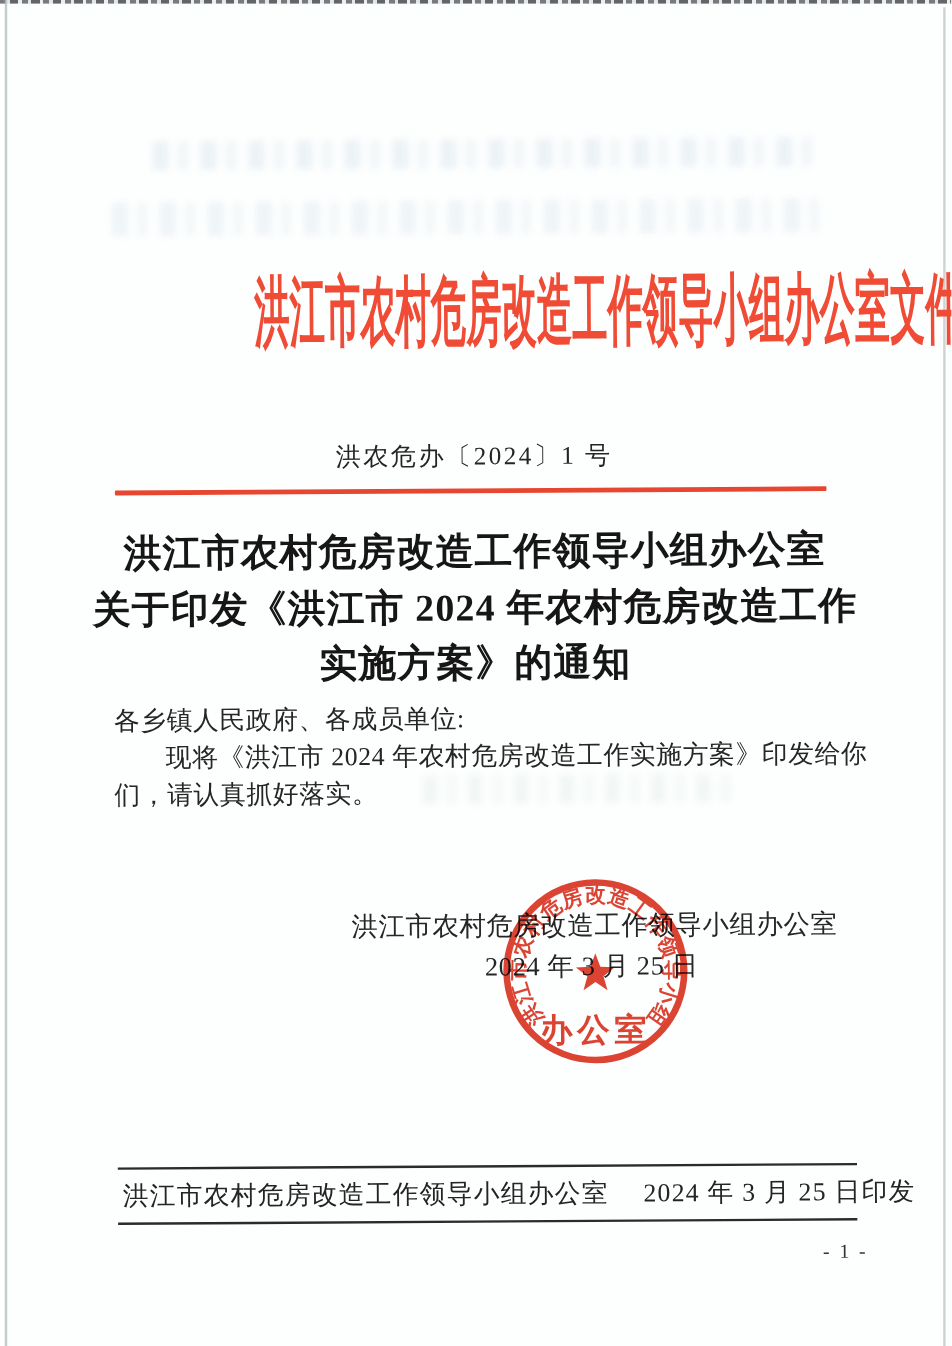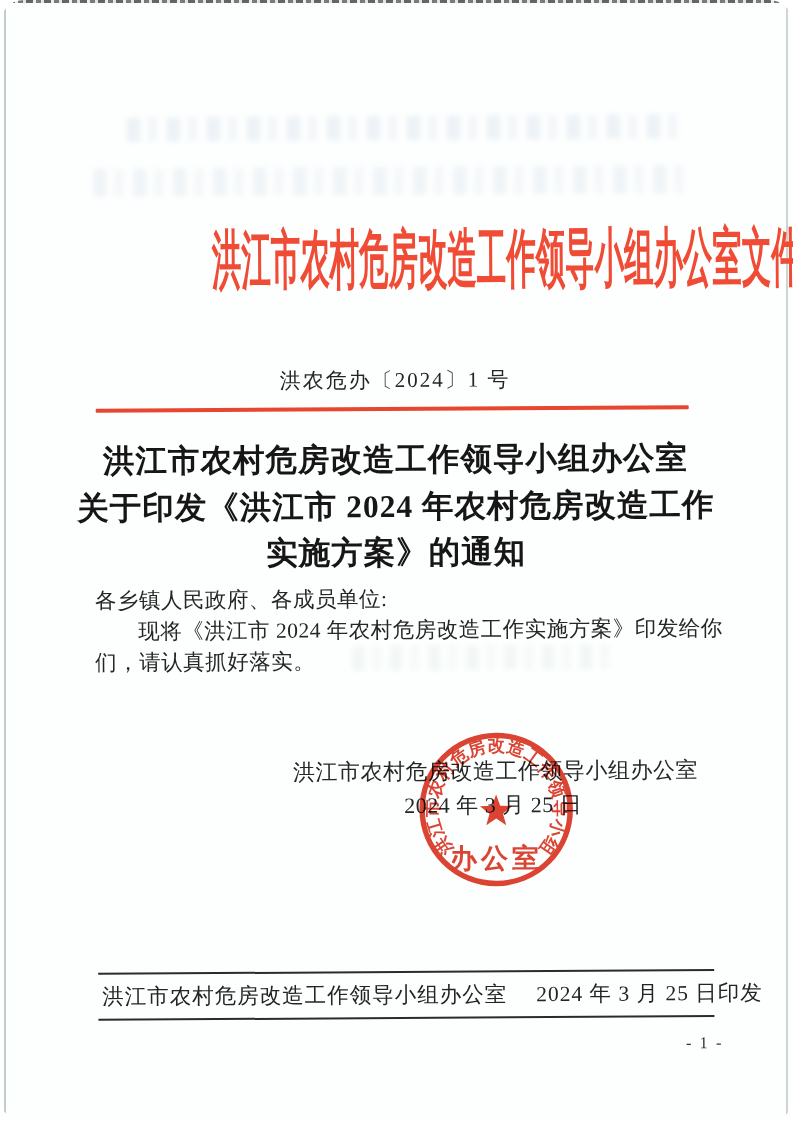--- a/index.html
+++ b/index.html
@@ -1,21 +1,20 @@
 <!DOCTYPE html>
 <html><head>
 <meta charset="utf-8">
 <style>
   html,body{margin:0;padding:0;background:#ffffff;}
   .page{
     position:relative;width:793px;height:1122px;overflow:hidden;
     background:#fdfefe;
     font-family:"Liberation Serif","DejaVu Serif",serif;
     color:#1f1f1f;
-    border-radius:24px;
   }
   
   .edge-top{position:absolute;top:0;left:0;right:0;height:3px;opacity:.75;
     background:repeating-linear-gradient(90deg,#4a4f52 0 5px,#d7dde0 5px 8px,#2f3335 8px 15px,#e4e9ea 15px 18px);}
   .edge-left{position:absolute;top:0;left:4px;width:2px;height:100%;background:#b4bfbf;opacity:.8;}
   .edge-right{position:absolute;top:6px;left:786px;width:2px;height:1116px;background:#c6cfcf;opacity:.9;}
 
   
   .skew{position:absolute;inset:0;transform:rotate(-0.35deg);transform-origin:50% 55%;}
 

